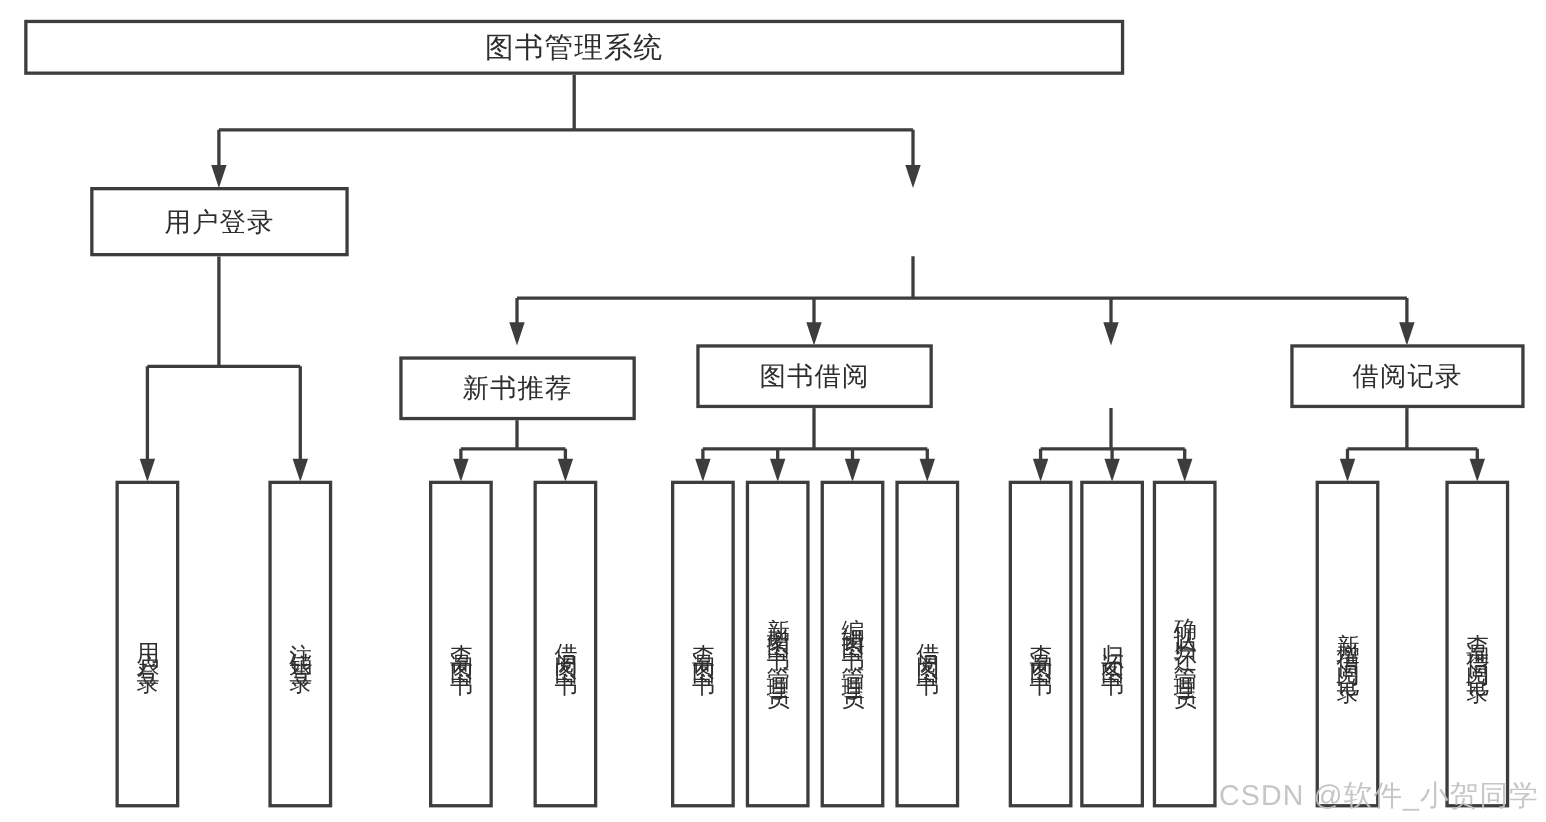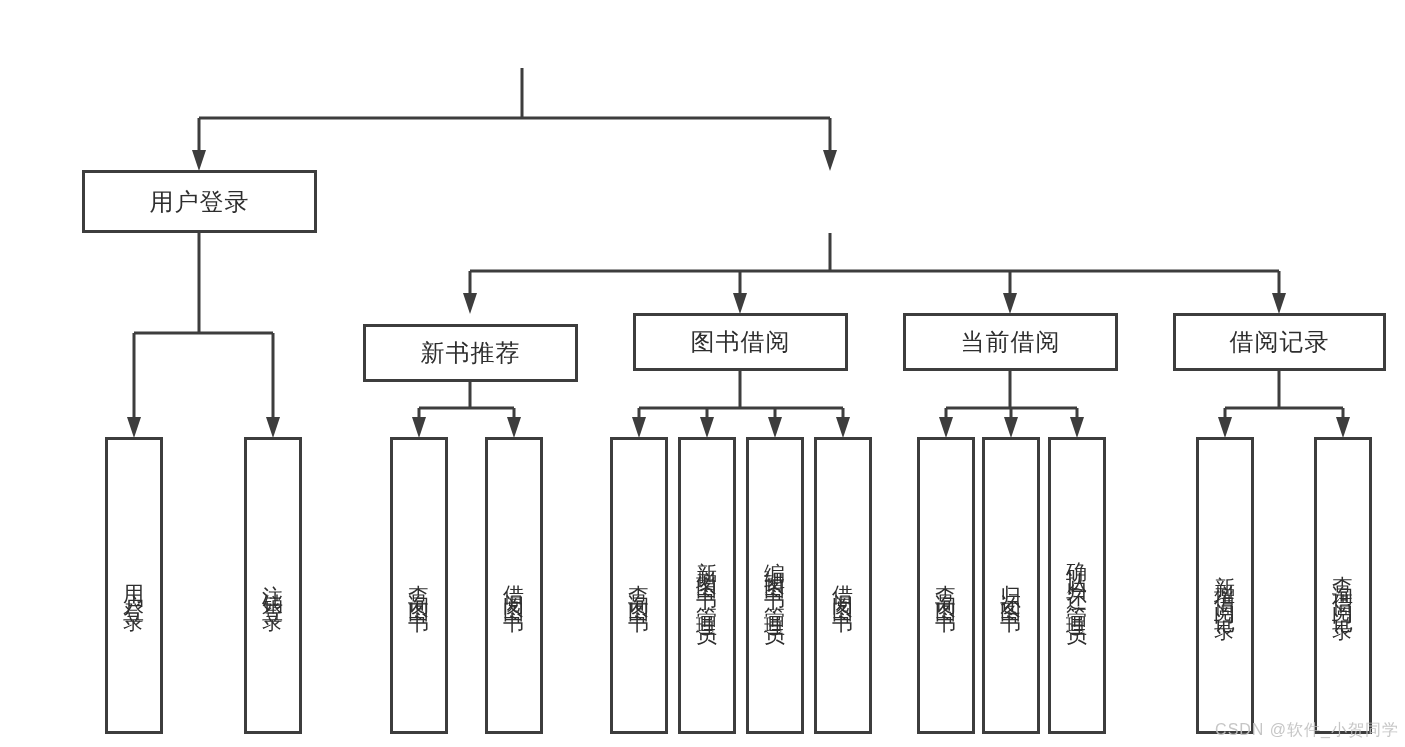--- a/index.html
+++ b/index.html
@@ -3,21 +3,21 @@
 <meta charset="utf-8">
 <style>
   html,body{margin:0;padding:0;background:#ffffff;font-family:"Liberation Sans","DejaVu Sans",sans-serif;}
   #canvas{position:relative;width:1405px;height:747px;background:#ffffff;overflow:hidden;}
   #wires{position:absolute;left:0;top:0;z-index:1;}
   .box{position:absolute;background:#ffffff;border:3px solid #3d3d3d;box-sizing:border-box;
        display:flex;align-items:center;justify-content:center;color:#2e2e2e;z-index:2;}
   .root-label{font-size:26px;letter-spacing:1px;}
   .h-label{font-size:24px;letter-spacing:1px;}
   .v-label{writing-mode:vertical-rl;text-orientation:mixed;font-size:21px;letter-spacing:9px;line-height:1;}
-  .watermark{position:absolute;right:6px;bottom:6px;z-index:5;font-size:16px;
+  .watermark{position:absolute;right:6px;bottom:6px;z-index:5;font-size:26px;
              color:rgba(193,193,193,0.92);letter-spacing:1px;white-space:nowrap;}
 </style>
 </head>
 <body>
 
 <div id="canvas">
 
   <svg id="wires" width="1405" height="747" viewBox="0 0 1405 747">
     <g stroke="#3d3d3d" stroke-width="3" fill="none">
       <path d="M522 68 V118 M199 118 H830 M199 118 V152 M830 118 V152"></path>
@@ -44,33 +44,33 @@
       <polygon points="768,417 782,417 775,438"></polygon>
       <polygon points="836,417 850,417 843,438"></polygon>
       <polygon points="939,417 953,417 946,438"></polygon>
       <polygon points="1004,417 1018,417 1011,438"></polygon>
       <polygon points="1070,417 1084,417 1077,438"></polygon>
       <polygon points="1218,417 1232,417 1225,438"></polygon>
       <polygon points="1336,417 1350,417 1343,438"></polygon>
     </g>
   </svg>
 
+  <div class="box" style="left:22px;top:18px;width:1000px;height:50px;">
+    <span class="root-label">图书管理系统</span>
+  </div>
 
   <div class="box" style="left:82px;top:170px;width:235px;height:63px;">
     <span class="h-label">用户登录</span>
   </div>
 
   <div class="box" style="left:363px;top:313px;width:215px;height:58px;margin-top:11px;">
     <span class="h-label">新书推荐</span>
   </div>
   <div class="box" style="left:633px;top:313px;width:215px;height:58px;">
     <span class="h-label">图书借阅</span>
-  </div>
-  <div class="box" style="left:903px;top:313px;width:215px;height:58px;">
-    <span class="h-label">当前借阅</span>
   </div>
   <div class="box" style="left:1173px;top:313px;width:213px;height:58px;">
     <span class="h-label">借阅记录</span>
   </div>
 
   <div class="box" style="left:105px;top:437px;width:58px;height:297px;">
     <span class="v-label">用户登录</span>
   </div>
   <div class="box" style="left:244px;top:437px;width:58px;height:297px;">
     <span class="v-label">注销登录</span>

